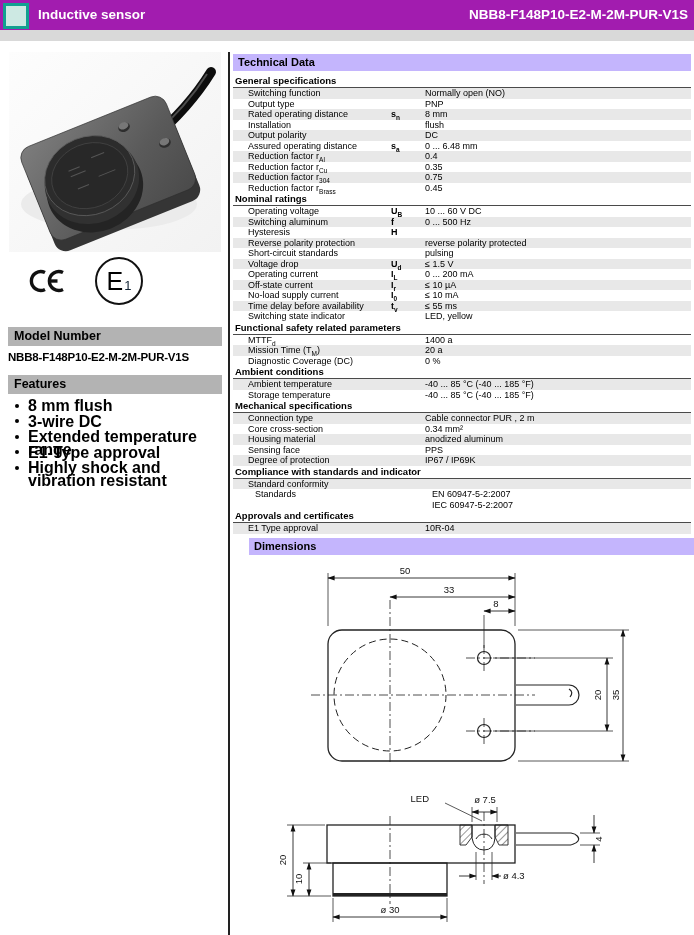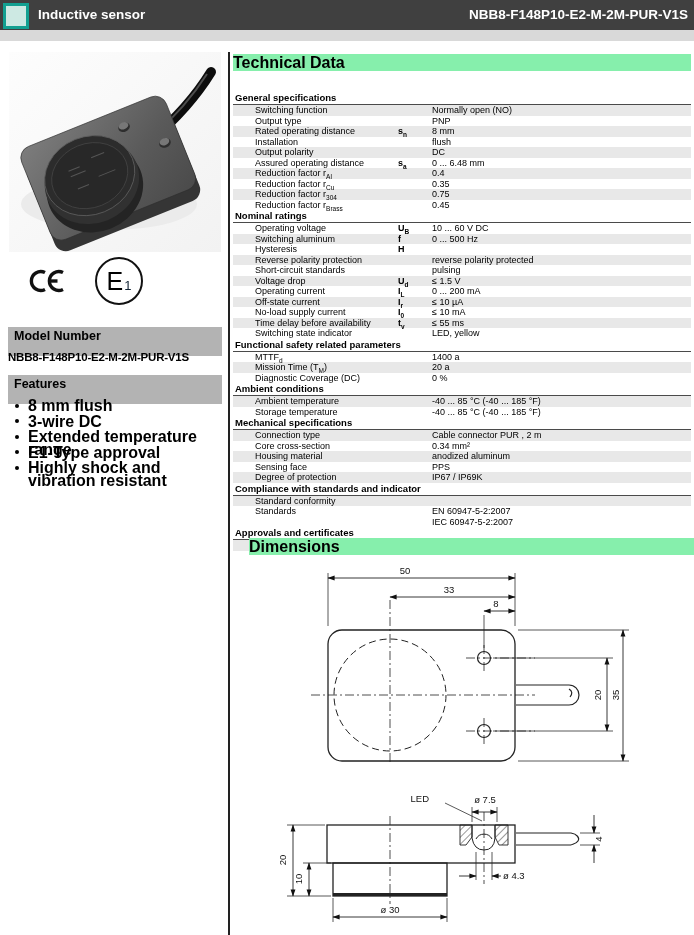--- a/index.html
+++ b/index.html
@@ -1,52 +1,52 @@
 <!DOCTYPE html>
 <html><head>
 <meta charset="utf-8">
 <style>
   html,body{margin:0;padding:0}
   body{width:694px;height:935px;position:relative;background:#fff;
        font-family:"Liberation Sans",sans-serif;color:#000;overflow:hidden}
 
   
-  .hdr{position:absolute;top:0;left:0;width:694px;height:30px;background:#404040}
+  .hdr{position:absolute;top:0;left:0;width:694px;height:30px;background:#a21caf}
   .logo{position:absolute;top:3px;left:3px;width:20px;height:20px;background:#cde9e3;border:3px solid #12a091}
   .hdr-title{position:absolute;left:38px;top:0;line-height:30px;color:#fff;font-weight:bold;font-size:13.5px}
   .hdr-model{position:absolute;right:6px;top:0;line-height:30px;color:#fff;font-weight:bold;font-size:13.5px}
   .strip{position:absolute;top:30px;left:0;width:694px;height:11px;background:#d9d9d9}
   .divider{position:absolute;left:228px;top:52px;bottom:0;width:2px;background:#222}
 
   
   .photo{position:absolute;left:9px;top:52px}
   .ce-mark{position:absolute;left:27px;top:268px}
   .e1-mark{position:absolute;left:95px;top:257px;width:44px;height:44px;border:2px solid #111;
            border-radius:50%;display:flex;align-items:center;justify-content:center}
   .e1-mark .big{font-size:25px;line-height:1}
   .e1-mark .sm{font-size:13px;line-height:1;margin-top:9px;margin-left:1px;color:#123}
 
-  .side-bar{position:absolute;left:8px;width:214px;height:29px;background:#b3b3b3;
+  .side-bar{position:absolute;left:8px;width:214px;height:19px;background:#b3b3b3;
             font-weight:bold;font-size:12.5px;line-height:19px;padding-left:6px;box-sizing:border-box}
   .bar-model{top:327px}
   .bar-features{top:375px}
   .model-value{position:absolute;left:8px;top:351px;font-weight:bold;font-size:11.5px;letter-spacing:-0.2px;white-space:nowrap}
   .features{position:absolute;left:8px;top:399px;width:214px}
   .feat{display:flex;height:15.5px;font-weight:bold;font-size:16px;line-height:13px}
   .feat .dot{width:4px;height:4px;border-radius:50%;background:#000;margin:4.5px 9px 0 7px;flex:none}
 
   
   .rc{position:absolute;left:233px;top:54px;width:458px}
-  .bigbar{height:17px;background:#86efac;font-weight:bold;font-size:16px;line-height:17px;}
+  .bigbar{height:17px;background:#c4b5fd;font-weight:bold;font-size:11px;line-height:17px;padding-left:5px}
   .bigbar.dims{position:absolute;left:249px;top:538px;width:453px}
-  #sections{margin-top:21px}
+  #sections{margin-top:4px}
   .sec-h{font-weight:bold;font-size:9.5px;height:12px;line-height:12px;border-bottom:1px solid #4a4a4a;padding-left:2px}
   .row{display:flex;align-items:flex-start;min-height:10.5px;font-size:9px;line-height:10.5px}
   .row.g{background:#e8e8e8}
-  .row .lb{width:143px;padding-left:22px;white-space:nowrap;flex:none}
+  .row .lb{width:143px;padding-left:15px;white-space:nowrap;flex:none}
   .row.ind .lb{padding-left:22px}
   .row .sy{width:34px;flex:none;font-weight:bold}
   .row .vl{flex:1}
   .row .v2{display:block}
   sub{font-size:6.5px;line-height:0}
 
   
   .dwg{position:absolute;left:233px}
   .dwg.top{top:558px}
   .dwg.side{top:788px}

